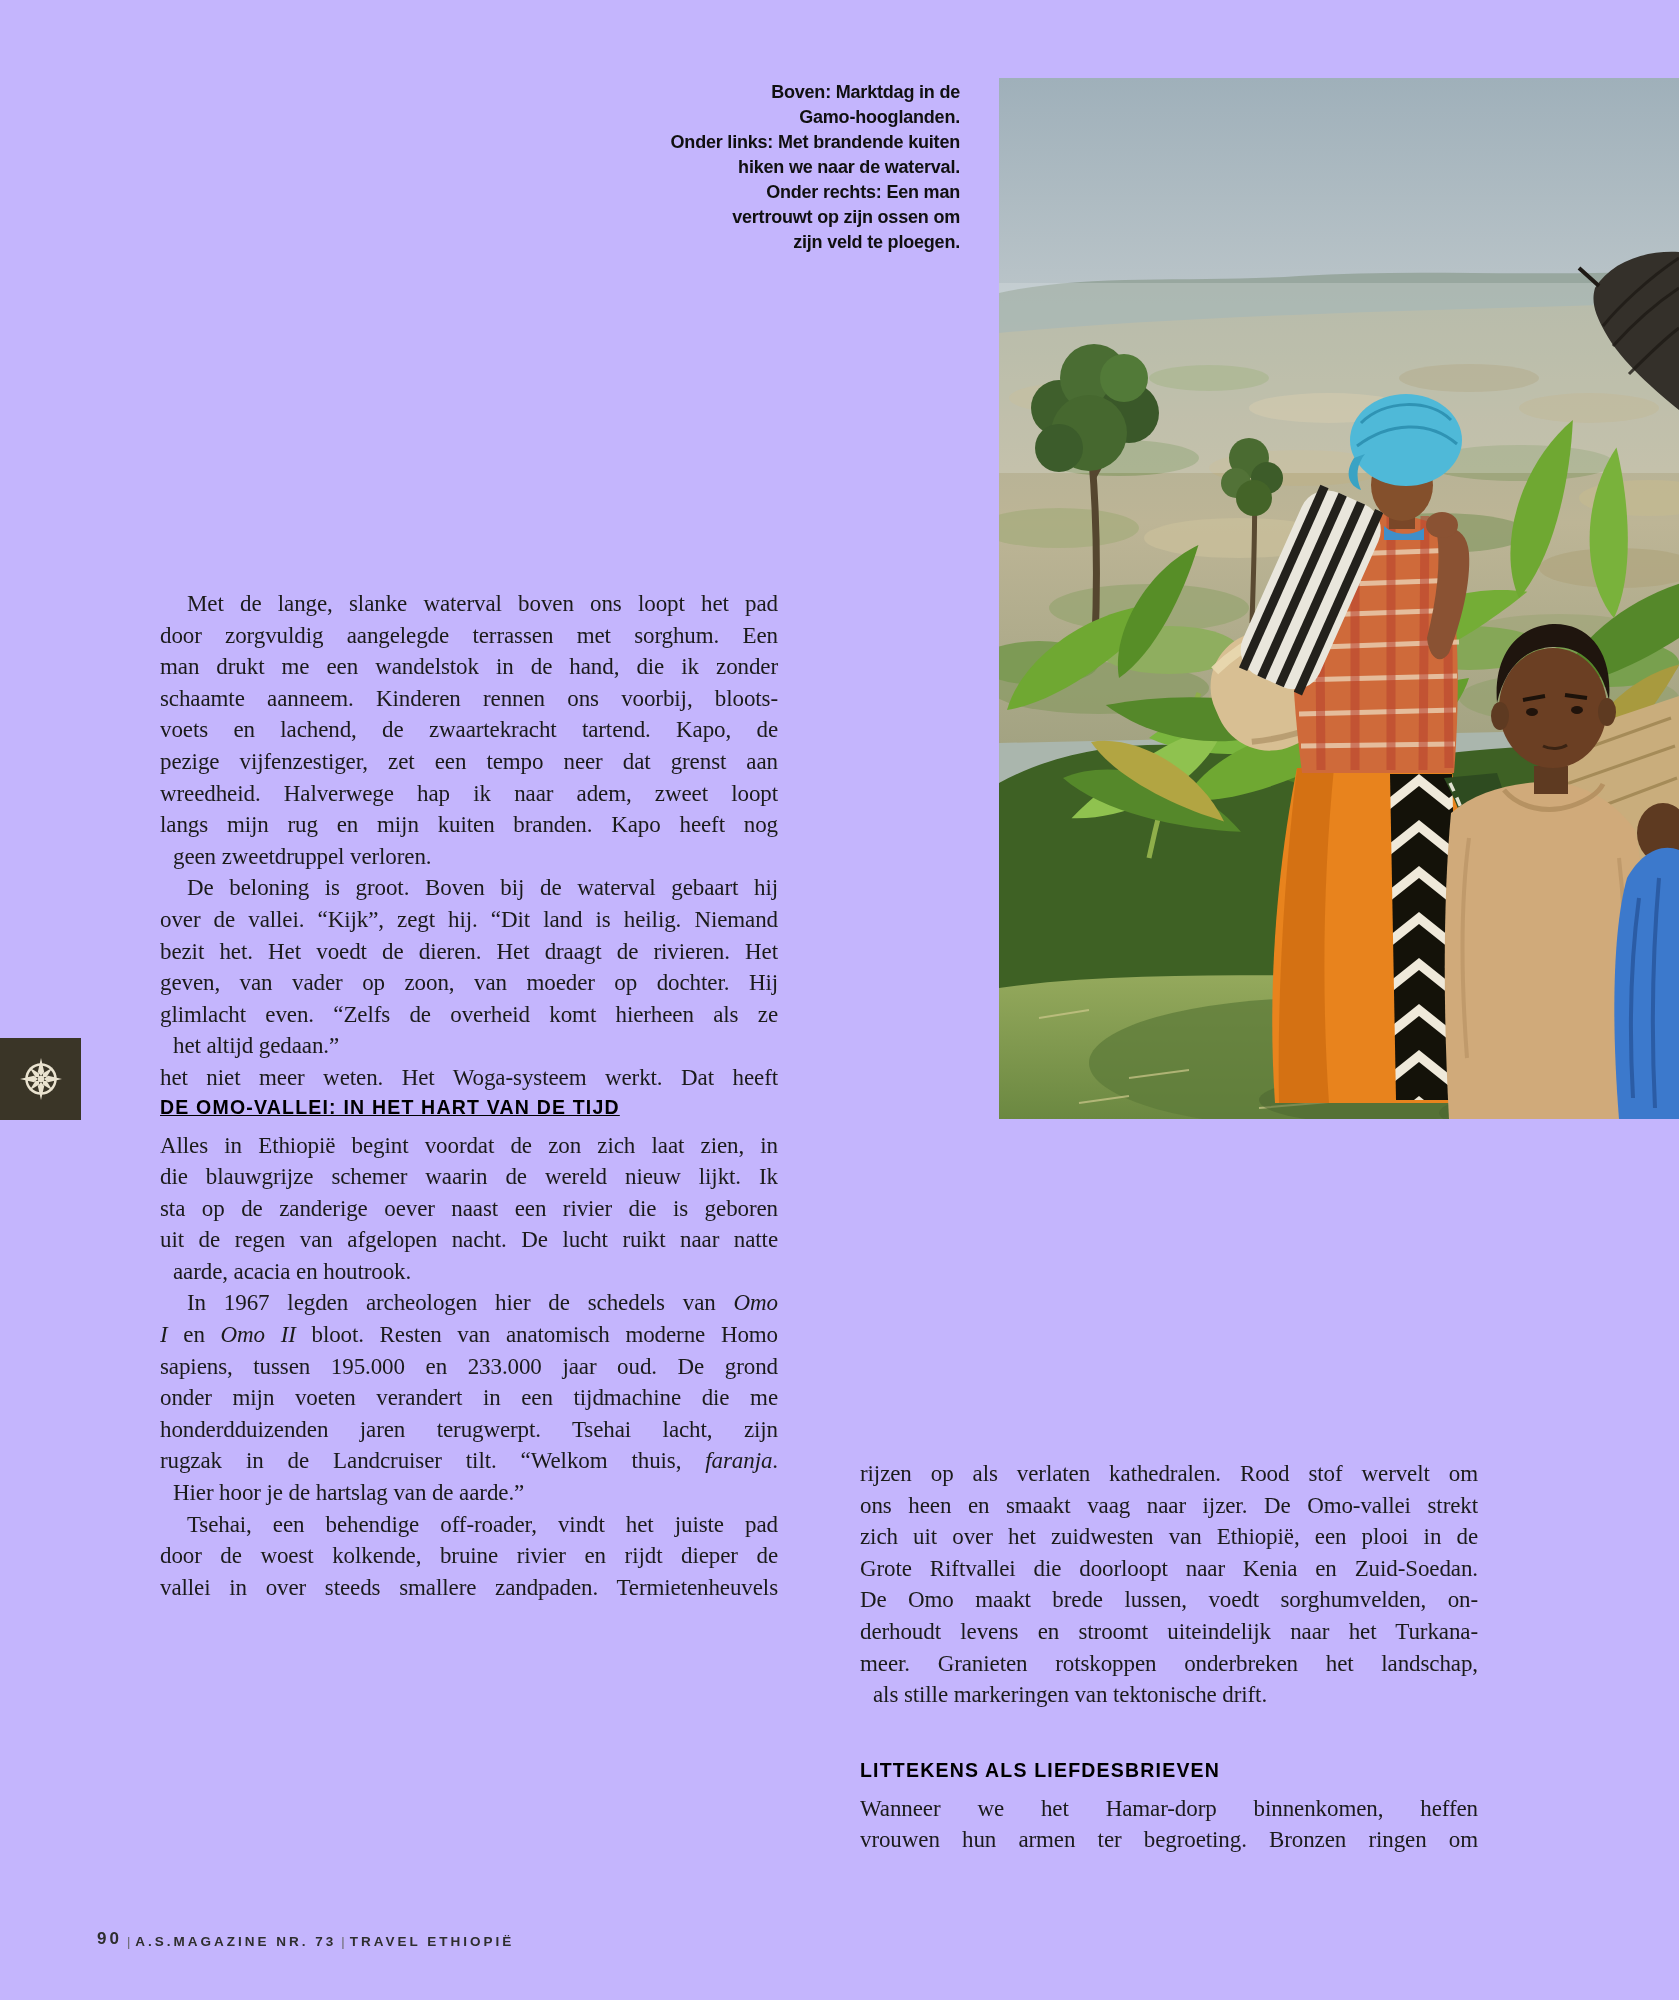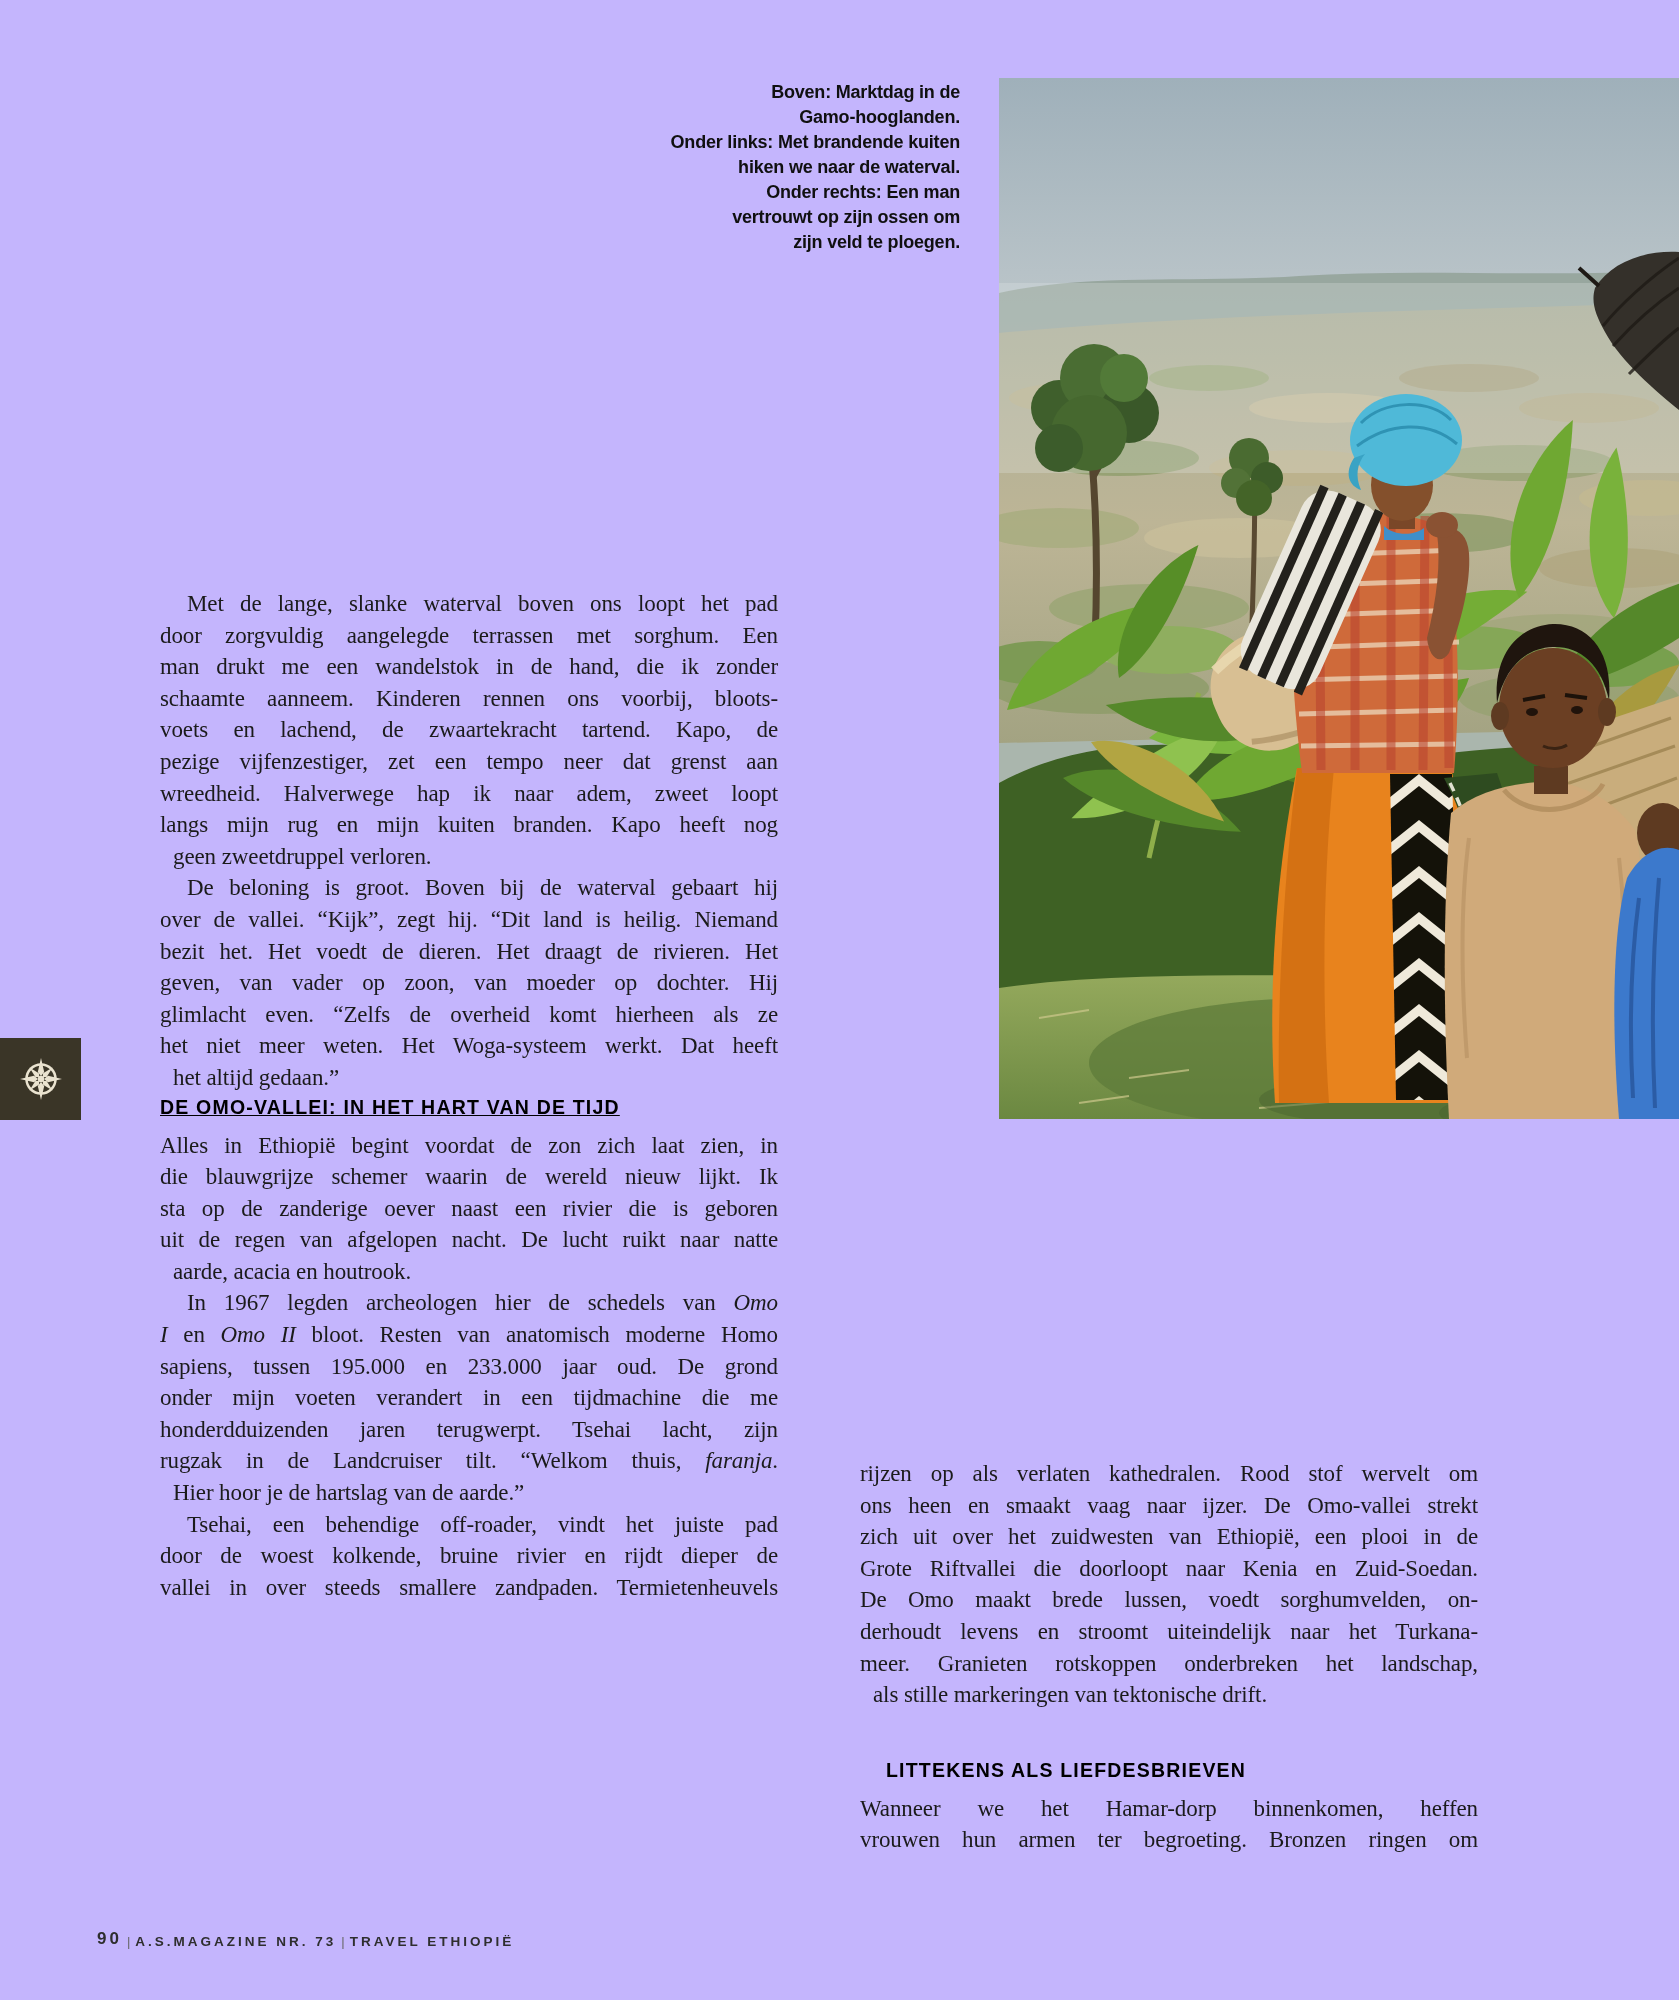--- a/index.html
+++ b/index.html
@@ -24,21 +24,21 @@
   .col{position:absolute;width:618px;font-size:23px;line-height:31.6px;color:#1b1b1b;}
   .col-left{left:160px;top:588px;}
   .col-right{left:860px;top:1458px;}
   .para .tline{text-align:justify;text-align-last:justify;height:31.6px;overflow:hidden;letter-spacing:-0.1px;}
   .para .tline.last{text-align-last:left;margin-left:13px;}
   .para .tline.indent{text-indent:27px;}
 
   .heading{font-family:"Liberation Sans", sans-serif;font-weight:700;font-size:19.5px;
            letter-spacing:1.2px;color:#000;line-height:26px;margin:0;}
   .heading1{margin-bottom:10px;text-decoration:underline;}
-  .heading2{margin-top:46px;margin-bottom:10px;margin-left:26px;}
+  .heading2{margin-top:46px;margin-bottom:10px;}
 
   
   .footer{position:absolute;left:97px;top:1929px;display:flex;align-items:flex-end;gap:5px;
           font-family:"Liberation Sans", sans-serif;color:#2e2e2e;}
   .footer .pageno{font-weight:700;font-size:17px;letter-spacing:3px;}
   .footer .sep{font-weight:400;font-size:13px;color:#666;}
   .footer .meta{font-weight:700;font-size:13.5px;letter-spacing:3px;}
 </style>
 </head>
 <body>
@@ -260,22 +260,22 @@
         <div class="tline"><span>wreedheid. Halverwege hap ik naar adem, zweet loopt</span></div>
         <div class="tline"><span>langs mijn rug en mijn kuiten branden. Kapo heeft nog</span></div>
         <div class="tline last"><span>geen zweetdruppel verloren.</span></div>
       </div>
     <div class="para">
         <div class="tline indent"><span>De beloning is groot. Boven bij de waterval gebaart hij</span></div>
         <div class="tline"><span>over de vallei. “Kijk”, zegt hij. “Dit land is heilig. Niemand</span></div>
         <div class="tline"><span>bezit het. Het voedt de dieren. Het draagt de rivieren. Het</span></div>
         <div class="tline"><span>geven, van vader op zoon, van moeder op dochter. Hij</span></div>
         <div class="tline"><span>glimlacht even. “Zelfs de overheid komt hierheen als ze</span></div>
+        <div class="tline last"><span>het altijd gedaan.”</span></div>
         <div class="tline"><span>het niet meer weten. Het Woga-systeem werkt. Dat heeft</span></div>
-        <div class="tline last"><span>het altijd gedaan.”</span></div>
       </div>
     <h2 class="heading heading1">DE OMO-VALLEI: IN HET HART VAN DE TIJD</h2>
     <div class="para">
         <div class="tline"><span>Alles in Ethiopië begint voordat de zon zich laat zien, in</span></div>
         <div class="tline"><span>die blauwgrijze schemer waarin de wereld nieuw lijkt. Ik</span></div>
         <div class="tline"><span>sta op de zanderige oever naast een rivier die is geboren</span></div>
         <div class="tline"><span>uit de regen van afgelopen nacht. De lucht ruikt naar natte</span></div>
         <div class="tline last"><span>aarde, acacia en houtrook.</span></div>
       </div>
     <div class="para">

